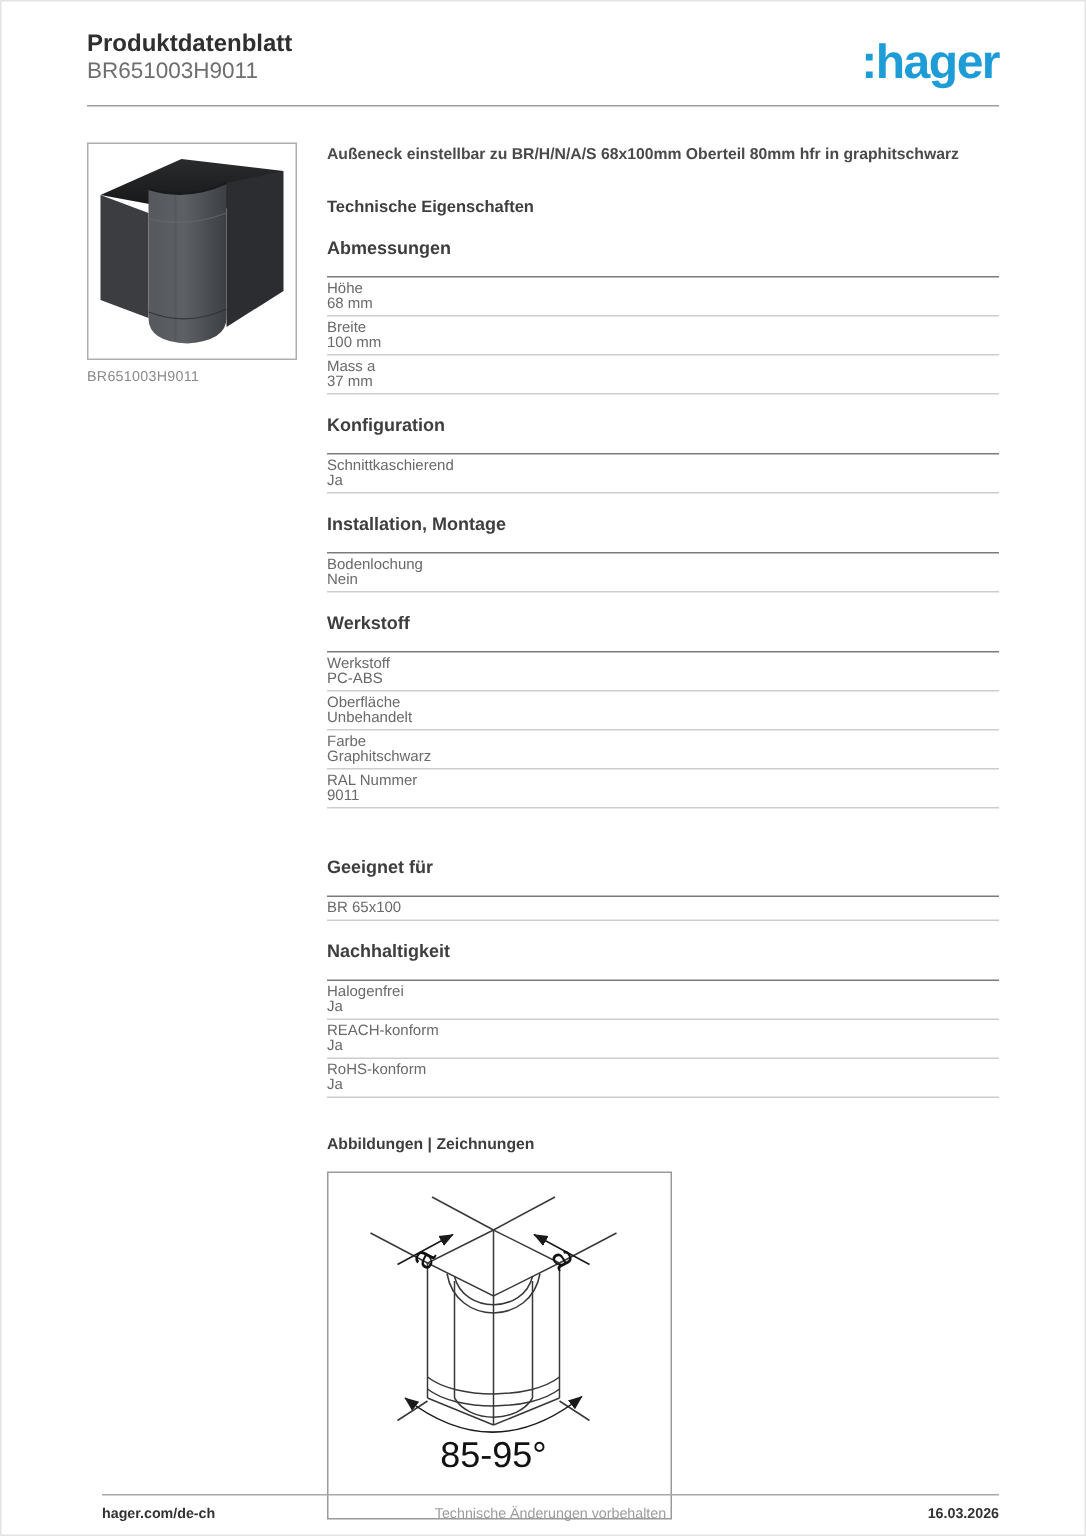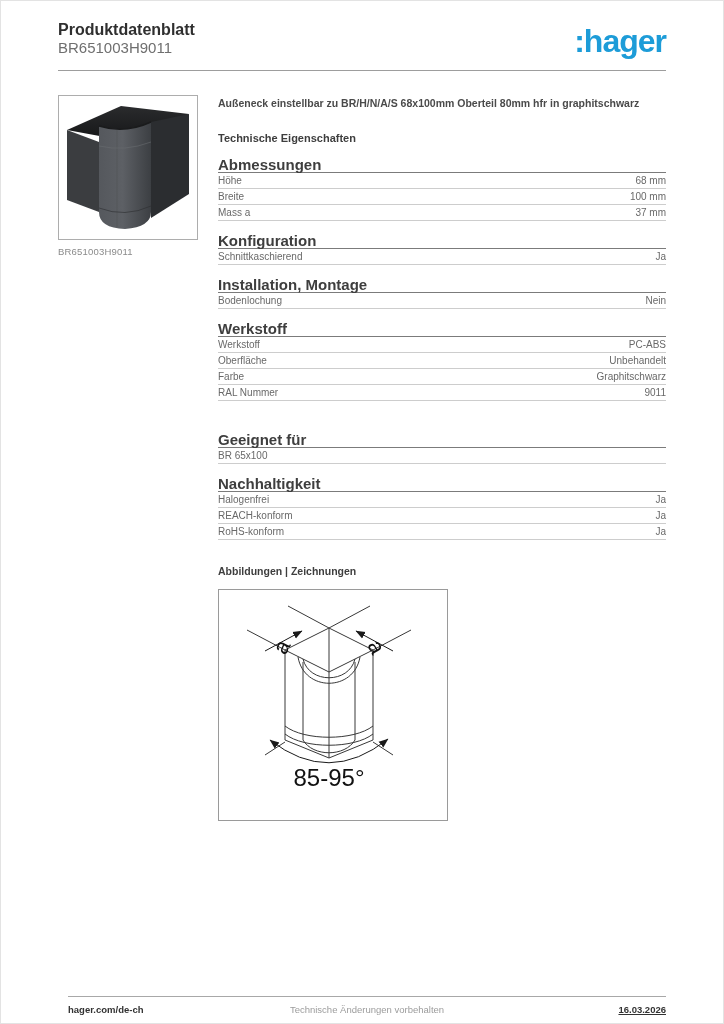--- a/index.html
+++ b/index.html
@@ -26,44 +26,44 @@
   .photo-box { width:140px; height:145px; border:1px solid #adadad; background:#fff; padding:4px; }
   .photo-caption { margin-top:6px; font-size:9.5px; color:#8a8a8a; letter-spacing:0.2px; }
 
   .description { font-size:10.5px; font-weight:bold; color:#4a4a4a; white-space:nowrap; margin-top:2px; }
   .tech-heading { font-size:11px; font-weight:bold; color:#3e3e3e; margin-top:23px; }
 
   .section { margin-top:14px; }
   .section.first { margin-top:15px; }
   .section.gap-lg { margin-top:33px; }
   .section-title {
-    font-size:15px; font-weight:bold; color:#3e3e3e;
-    padding-bottom:1px; border-bottom:1px solid #7b7b7b; line-height:12px;
+    font-size:12px; font-weight:bold; color:#3e3e3e;
+    padding-bottom:13px; border-bottom:1px solid #7b7b7b; line-height:12px;
   }
   .trow {
     display:flex; justify-content:space-between; align-items:baseline;
     font-size:10px; color:#696969; line-height:10px;
-    padding:3px 0 2px 0; border-bottom:1px solid #cdcdcd;
+    padding:3px 0 2px 0; border-bottom:1px solid #cdcdcd;flex-direction:column;
   }
   .tlabel { white-space:nowrap; }
   .tvalue { white-space:nowrap; text-align:right; }
 
   .drawing-heading { font-size:10.5px; font-weight:bold; color:#3e3e3e; margin-top:25px; }
   .drawing-box { width:230px; height:232px; border:1px solid #9a9a9a; margin-top:12px; background:#fff; }
 
   
   .footer {
     position:absolute; left:67px; right:57px; bottom:0; height:27px;
     border-top:1px solid #a8a8a8; padding-top:7px;
     display:flex; justify-content:space-between; align-items:flex-start;
     font-size:9.5px;
   }
   .footer .site { font-weight:bold; color:#323232; }
   .footer .notice { color:#9c9c9c; position:absolute; left:50%; transform:translateX(-50%); }
-  .footer .date { font-weight:bold; color:#323232;text-decoration:underline; }
+  .footer .date { font-weight:bold; color:#323232; }
 
   svg text { font-family:"Liberation Sans", sans-serif; }
 </style>
 </head>
 <body>
 
 <div class="page">
   <div class="inner">
 
     <div class="header">

